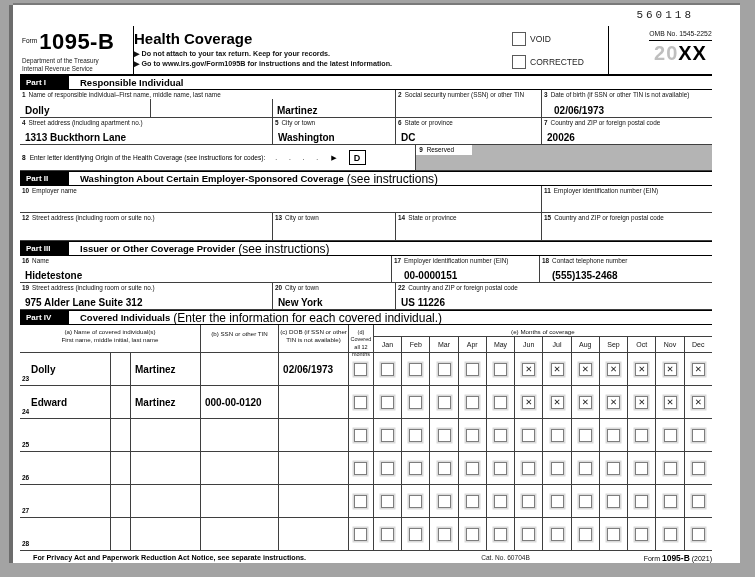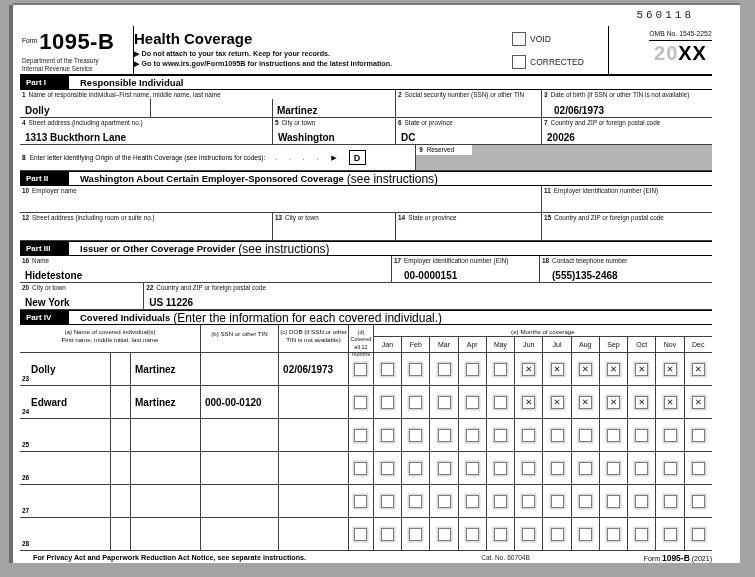--- a/index.html
+++ b/index.html
@@ -283,20 +283,27 @@
         <div class="fcell" style="width:25%">
           <div class="lab">
               <span class="lnum">18</span>
               <span>Contact telephone number</span>
             </div>
           <span class="val" style="left:12px">(555)135-2468</span>
         </div>
       </div>
 
       <div class="frow h26">
+        <div class="fcell" style="width:36.4%">
+          <div class="lab">
+              <span class="lnum">19</span>
+              <span>Street address (including room or suite no.)</span>
+            </div>
+          <span class="val">975 Alder Lane Suite 312</span>
+        </div>
         <div class="fcell" style="width:17.8%">
           <div class="lab">
               <span class="lnum">20</span>
               <span>City or town</span>
             </div>
           <span class="val">New York</span>
         </div>
         <div class="fcell" style="width:25%">
           <div class="lab">
               <span class="lnum">22</span>

